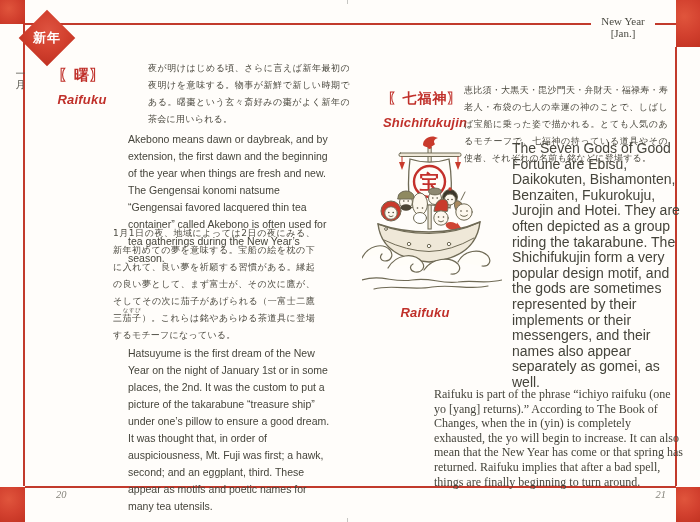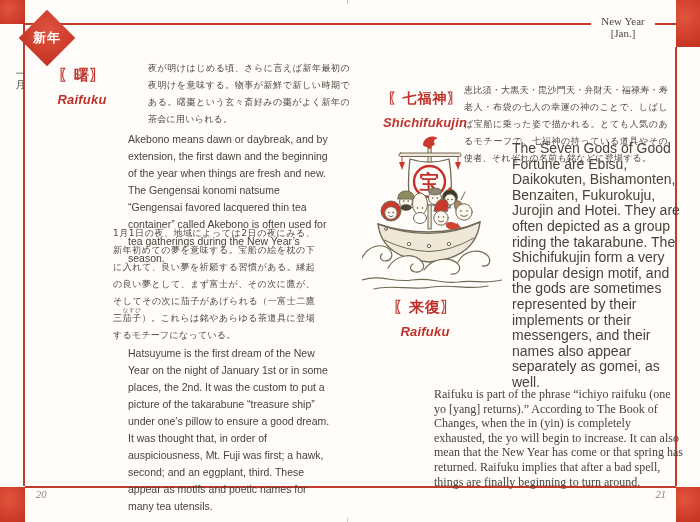--- a/index.html
+++ b/index.html
@@ -43,21 +43,21 @@
     font-size:10px; letter-spacing:4px; color:#55544b; text-align:center;
   }
   .running-head {
     position:absolute; left:591px; top:15px; width:64px; text-align:center;
     font-family:"Liberation Serif", serif; font-size:11px; color:#4a4a42;
   }
   .page-num {
     position:absolute; top:489px; font-family:"Liberation Serif", serif;
     font-style:italic; font-size:10.5px; color:#85837a;
   }
-  .page-num.left { left:36px; }
+  .page-num.left { left:56px; }
   .page-num.right { left:640px; width:26px; text-align:right; }
   
   .entry-head { position:absolute; text-align:center; }
   .entry-head .kanji {
     display:block; font-family:"DejaVu Serif", serif; font-weight:bold;
     font-size:15px; letter-spacing:1px; color:#c0302a; white-space:nowrap;
   }
   .entry-head .romaji {
     display:block; margin-top:7px; font-size:13px; font-weight:bold;
     font-style:italic; color:#c0302a; letter-spacing:0.2px;
@@ -215,18 +215,17 @@
         <path d="M96 128 C102 116 118 114 126 122 C130 127 127 133 120 132"></path>
         <path d="M0 146 C20 140 30 149 50 146 C70 143 76 150 96 148 C112 146 124 150 140 146" fill="none"></path>
         <path d="M12 155 C30 150 50 157 70 153 C90 150 108 156 126 152" fill="none"></path>
       </g>
     </g>
   </svg>
 
   <p class="en tight" style="left:497px; top:141px; width:174px;">The Seven Gods of Good Fortune are Ebisu, Daikokuten, Bishamonten, Benzaiten, Fukurokuju, Jurojin and Hotei. They are often depicted as a group riding the takarabune. The Shichifukujin form a very popular design motif, and the gods are sometimes represented by their implements or their messengers, and their names also appear separately as gomei, as well.</p>
 
   <div class="entry-head" style="left:381px; top:298px; width:88px;">
-    <span class="kanji">〖来復〗</span>
     <span class="romaji">Raifuku</span>
   </div>
   <p class="en tighter" style="left:419px; top:387px; width:250px;">Raifuku is part of the phrase “ichiyo raifuku (one yo [yang] returns).” According to The Book of Changes, when the in (yin) is completely exhausted, the yo will begin to increase. It can also mean that the New Year has come or that spring has returned. Raifuku implies that after a bad spell, things are finally beginning to turn around.</p>
 
 </div>
 
 </body></html>

